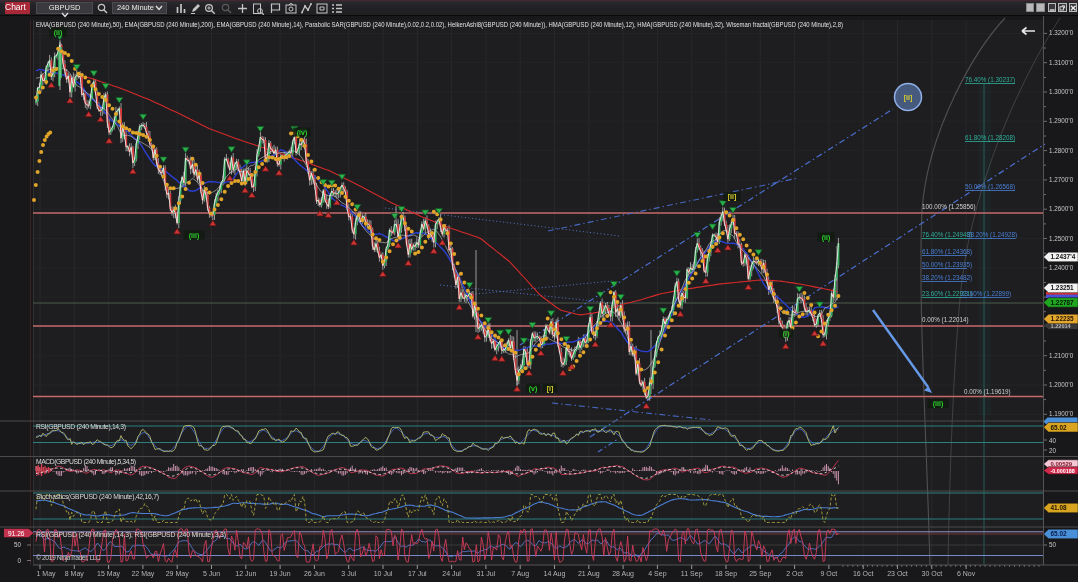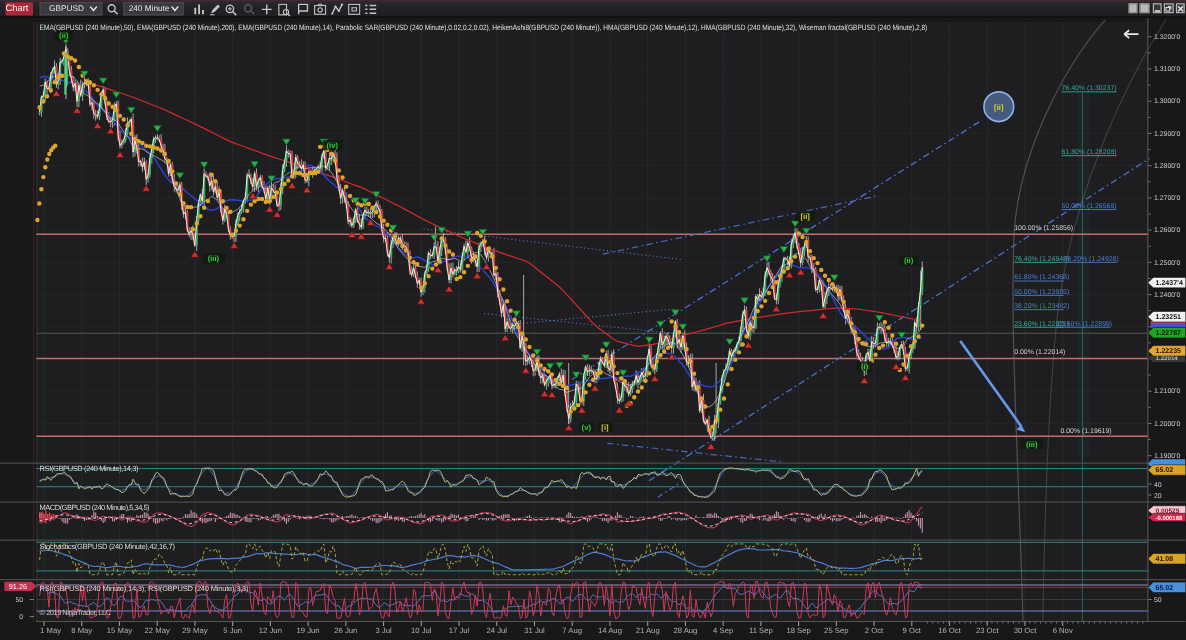--- a/index.html
+++ b/index.html
@@ -196,21 +196,21 @@
       <text x="1050.5" y="472.7" font-size="5.4" fill="#fff" font-weight="bold">-0.000188</text>
       <path d="M1043.5,508l5,-4.8h29.5v9.5h-29.5z" fill="#d9a520" stroke="#111" stroke-width="0.5"></path>
       <text x="1050.5" y="510.2" font-size="6.4" fill="#1e1400" font-weight="bold">41.08</text>
       <path d="M1043.5,534l5,-4.8h29.5v9.5h-29.5z" fill="#4a90d9" stroke="#111" stroke-width="0.5"></path>
       <text x="1050.5" y="536.2" font-size="6.4" fill="#0a1a4a" font-weight="bold">65.02</text>
 <text x="36" y="27" font-size="7" fill="#e0e0e0" textLength="807" lengthAdjust="spacingAndGlyphs">EMA(GBPUSD (240 Minute),50), EMA(GBPUSD (240 Minute),200), EMA(GBPUSD (240 Minute),14), Parabolic SAR(GBPUSD (240 Minute),0.02,0.2,0.02), HeikenAshi8(GBPUSD (240 Minute)), HMA(GBPUSD (240 Minute),12), HMA(GBPUSD (240 Minute),32), Wiseman fractal(GBPUSD (240 Minute),2,8)</text>
 <path d="M1022,31h13M1022,31l4.5,-3.5M1022,31l4.5,3.5" stroke="#e8e8e8" stroke-width="1.6" fill="none"></path>
 </svg></div>
 <div class="tb">
  <div class="chartbtn">Chart</div>
- <div class="dd" style="left:36px;width:57px;">
+ <div class="dd" style="left:36px;width:57px;flex-direction:column;">
       <span>GBPUSD</span>
       <svg width="8" height="6" viewBox="0 0 8 6">
         <path d="M1,1l3,3.5L7,1" stroke="#ddd" stroke-width="1.4" fill="none"></path>
       </svg>
     </div>
  <svg class="ic" style="left:97px" width="11" height="11" viewBox="0 0 11 11">
       <circle cx="4.5" cy="4.5" r="3.2" stroke="#c4c4c4" stroke-width="1.2" fill="none"></circle>
       <path d="M7,7l3,3" stroke="#c4c4c4" stroke-width="1.4"></path>
     </svg>
  <div class="dd" style="left:112px;width:55px;">

